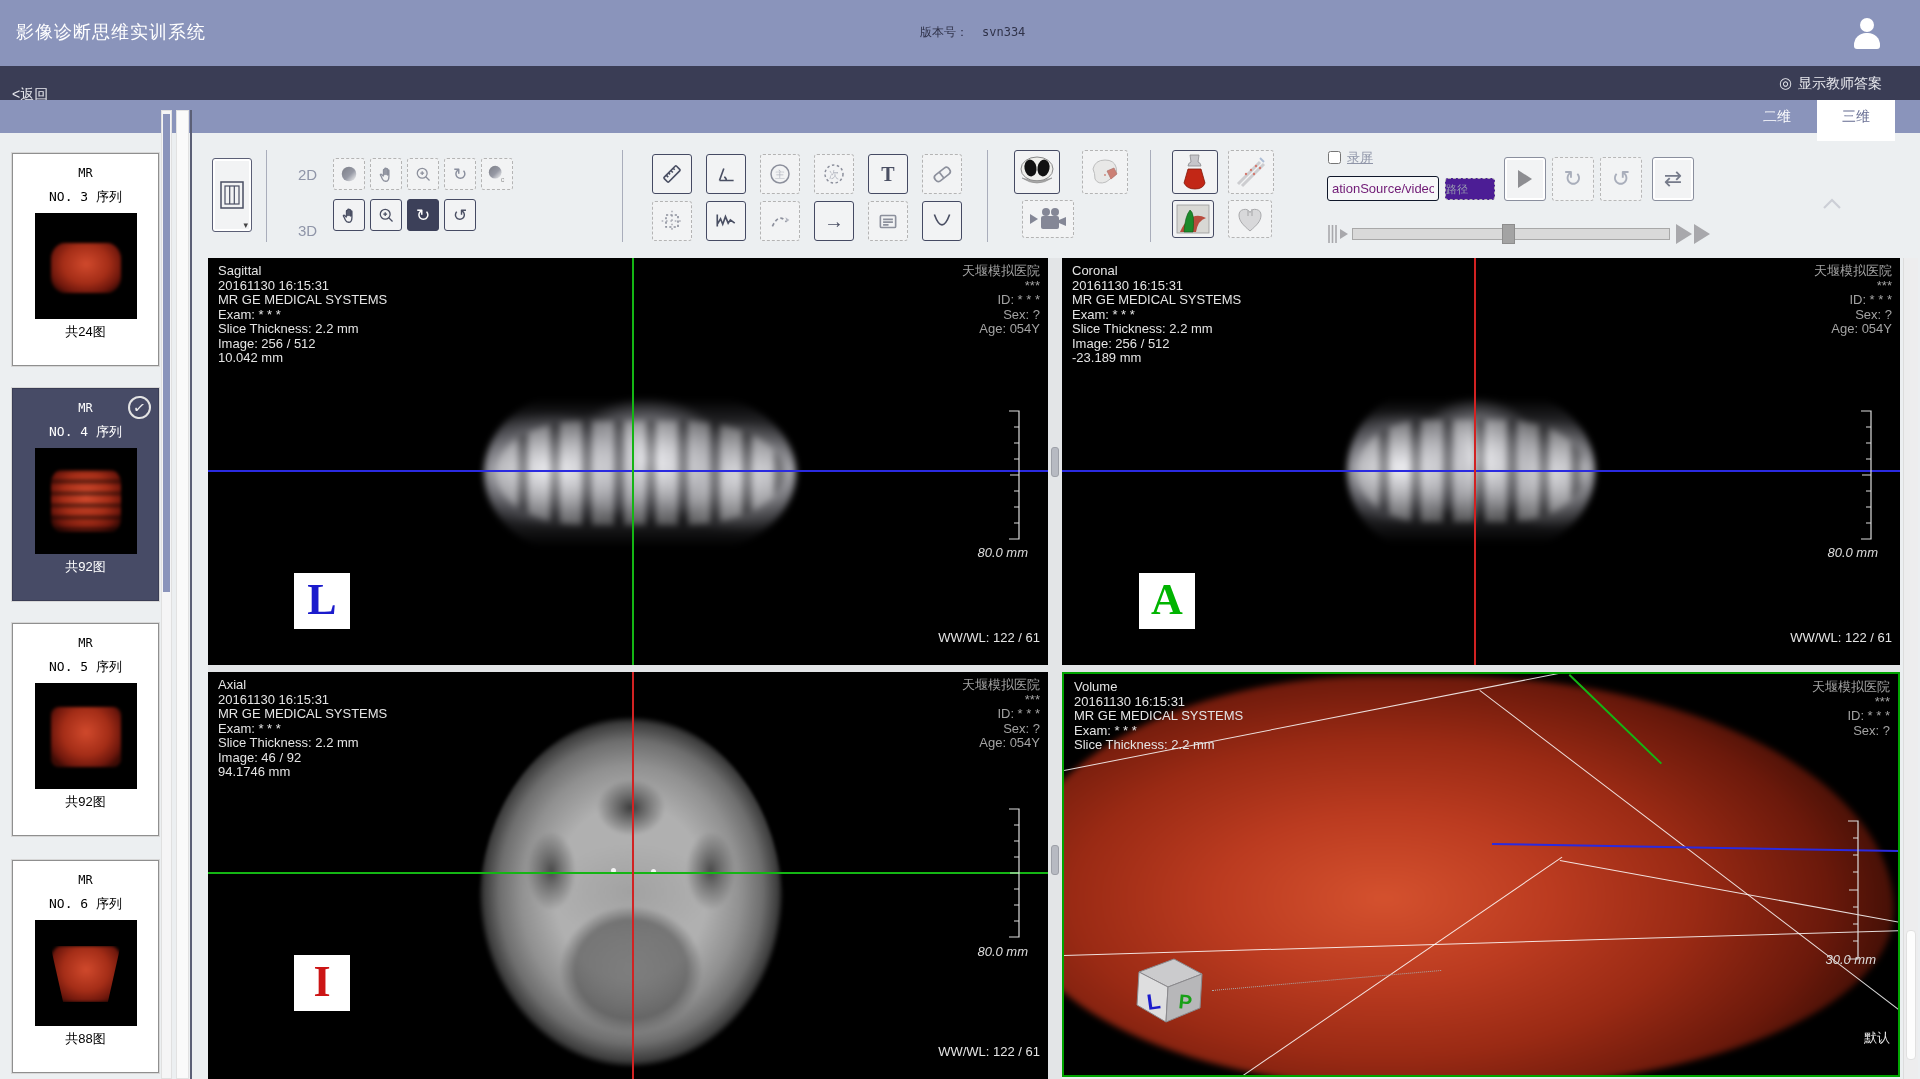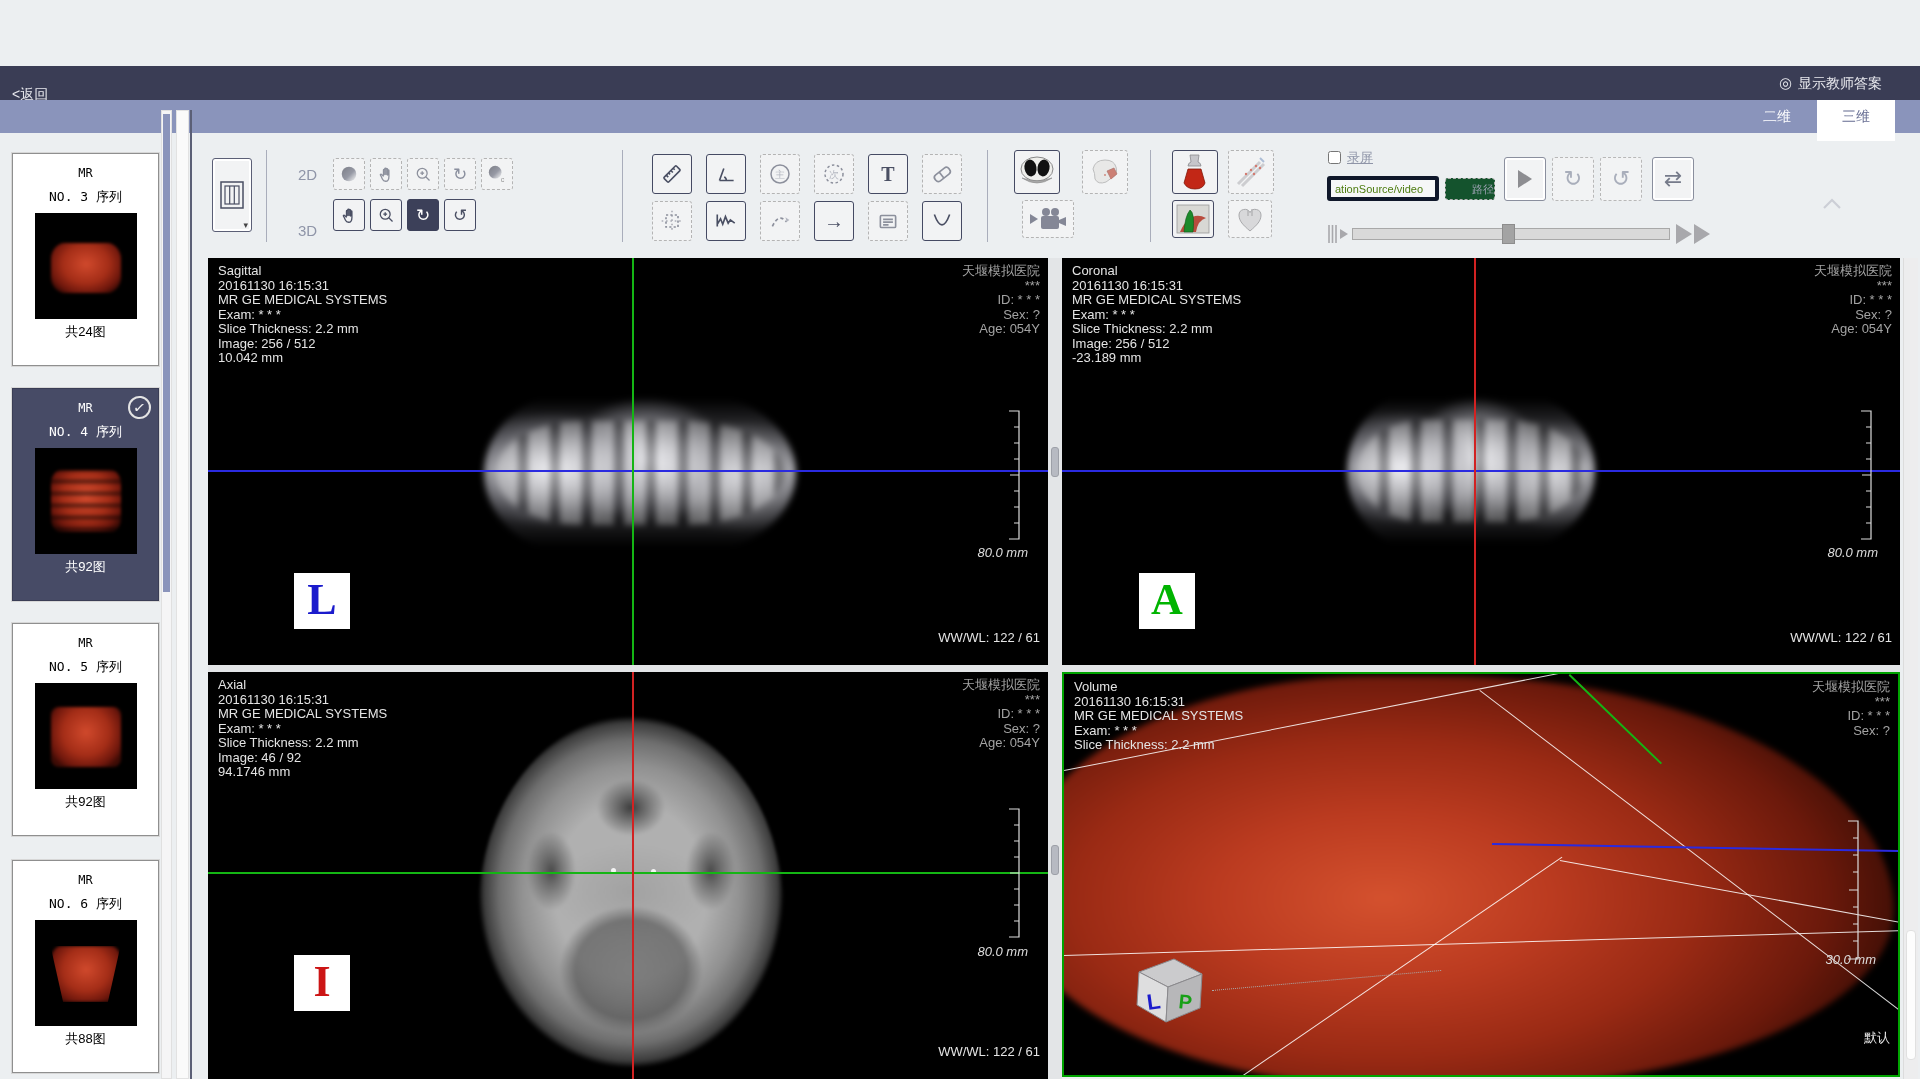--- a/index.html
+++ b/index.html
@@ -61,25 +61,25 @@
   .tbo { width:46px; height:44px; padding:2px; }
   .tb svg { stroke:#4a4f63; fill:none; stroke-width:1.5; }
   .layout-btn { position:absolute; left:212px; top:158px; width:40px; height:74px; border:1px solid #5b5f76;
     border-radius:3px; background:#f2f3f4; box-shadow:inset 0 0 0 2px #fff; display:flex; align-items:center; justify-content:center; }
   .layout-btn .caret { position:absolute; right:3px; bottom:1px; font-size:9px; color:#444; }
   .ic-txt { font-family:"Liberation Serif","DejaVu Serif",serif; font-weight:bold; }
 
   
   .rec-label { position:absolute; left:1328px; top:149px; font-size:13px; color:#8f95a8;text-decoration:underline; }
   .rec-label input { vertical-align:-2px; margin-right:6px; }
-  .path-input { position:absolute; left:1327px; top:176px; width:112px; height:25px; border:4px solid #0f172a;
-    border-radius:3px; background:#f6f7f8; color:#4d7c0f; font-size:11px; padding:0 4px;
+  .path-input { position:absolute; left:1327px; top:176px; width:112px; height:25px; border:1px solid #0f172a;
+    border-radius:3px; background:#f6f7f8; color:#701a75; font-size:13px; padding:0 4px;
     font-family:"Liberation Sans",sans-serif; }
   .path-btn { position:absolute; left:1445px; top:178px; width:50px; height:22px; border:1px dashed #b4b4b4;
-    border-radius:3px; background:#14532d; color:#9aa0b0; font-size:11px; text-align:right; line-height:20px; }
+    border-radius:3px; background:#4c1d95; color:#9aa0b0; font-size:11px; text-align:left; line-height:20px; }
   .pbtn { position:absolute; top:157px; width:42px; height:44px; border-radius:3px; background:#f2f3f4;
     display:flex; align-items:center; justify-content:center; font-size:22px; color:#8a8f9e; }
   .pbtn.on { border:1px solid #8a8f9e; box-shadow:inset 0 0 0 2px #fff; color:#767b8a; }
   .pbtn.off { border:1px dashed #b8b8b8; color:#a9aebb; }
   .slider-track { position:absolute; left:1352px; top:228px; width:318px; height:12px; background:#d9d9d9; border:1px solid #a8a8a8; }
   .slider-handle { position:absolute; left:1502px; top:224px; width:13px; height:20px; background:#a3a3a3; border:1px solid #8d8d8d; }
   .sl-icon { position:absolute; top:221px; }
   .collapse { position:absolute; left:1821px; top:196px; }
 
   
@@ -122,20 +122,28 @@
   .divider-h { position:absolute; left:208px; top:665px; width:1692px; height:7px; background:#e3e5e7; }
   .grip { position:absolute; left:1051px; width:8px; height:30px; background:#b7bac2; border:1px solid #9da0a8; border-radius:3px; }
   .rscroll { position:absolute; left:1903px; top:258px; width:15px; height:821px; background:#ededee; border-left:1px solid #dcdcdc; }
   .rscroll .rt { position:absolute; left:2px; top:672px; width:10px; height:130px; background:#fdfdfd; border:1px solid #e0e0e0; border-radius:4px; }
 </style>
 </head>
 <body>
 
 <div id="screen">
 
+  <div class="appbar">
+    <div class="title">影像诊断思维实训系统</div>
+    <div class="version"><span>版本号：</span><b>svn334</b></div>
+    <div class="avatar">
+        <div class="h"></div>
+        <div class="b"></div>
+      </div>
+  </div>
 
   <div class="navbar">
     <div class="back">&lt;返回</div>
     <div class="show-ans"><span class="eye">◎</span><span>显示教师答案</span></div>
   </div>
 
   <div class="tabstrip">
     <div class="tab t2">二维</div>
     <div class="tab t3">三维</div>
   </div>

